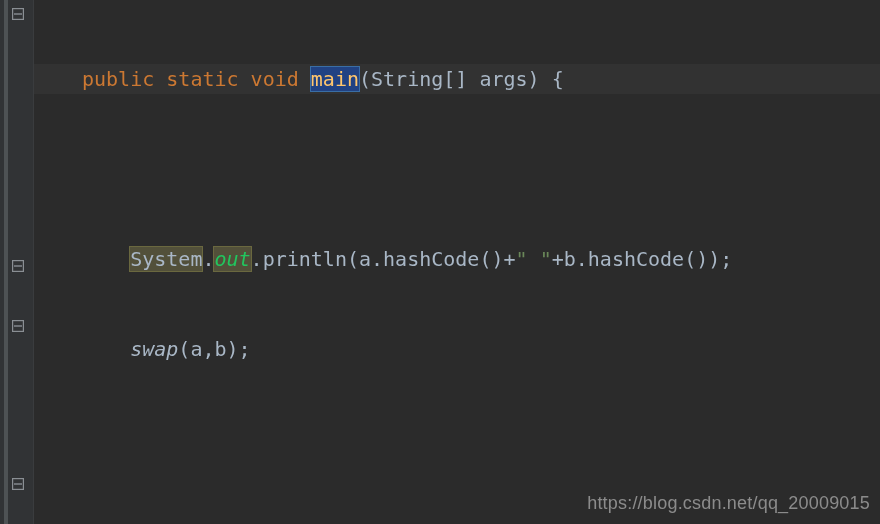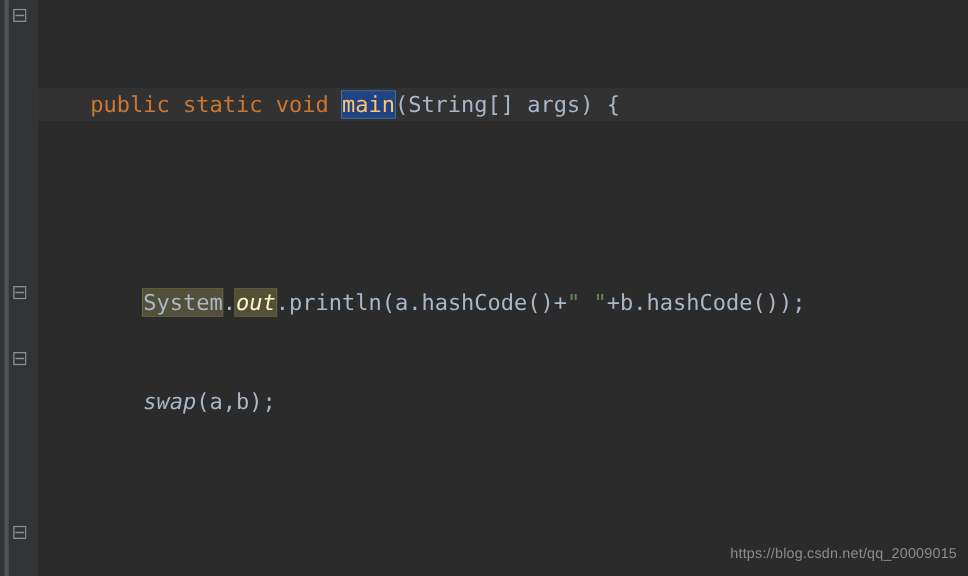--- a/index.html
+++ b/index.html
@@ -34,51 +34,51 @@
     font-size: 14px;
     line-height: 12px;
     text-align: center;
     user-select: none;
   }
   .fold svg { width: 12px; height: 12px; }
   .fold .stroke { stroke: #8a8f94; stroke-width: 1.4; fill: none; }
   .code {
     position: absolute;
     left: 34px; top: 0; right: 0; bottom: 0;
-    padding-top: 20px;
+    padding-top: 4px;
     white-space: pre;
     color: #a9b7c6;
   }
   .line { height: 30px; padding-left: 48px; }
   .kw   { color: #cc7832; }
   .type { color: #a9b7c6; }
   .id   { color: #a9b7c6; }
   .mname{ color: #ffc66d; }
-  .field{ color: #fef9c3; font-style: italic; }
+  .field{ color: #22c55e; font-style: italic; }
   .str  { color: #6a8759; }
   .op   { color: #a9b7c6; }
   .punc { color: #a9b7c6; }
   .paren{ color: #a9b7c6; }
   .italic{ font-style: italic; }
   .hl-sel {
     background: #214283;
     outline: 1px solid #3a6ea5;
   }
   .hl-usage {
     background: #52503a;
     outline: 1px solid #6a683f;
   }
   .caret-line {
     background: #323232;
   }
   .watermark {
     position: absolute;
     right: 10px; bottom: 6px;
     font-family: Arial, sans-serif;
-    font-size: 13px;
+    font-size: 18px;
     color: #bfbfbf;
     opacity: 0.65;
     letter-spacing: 0.2px;
   }
 </style>
 </head>
 <body>
 
 <div class="gutter">
   <div class="gutter-stripe"></div>

